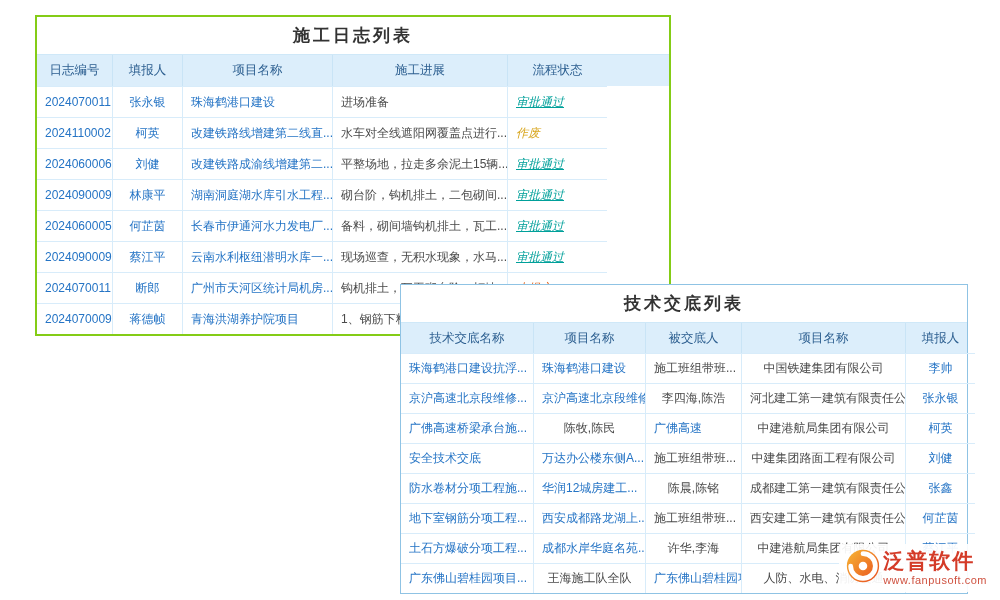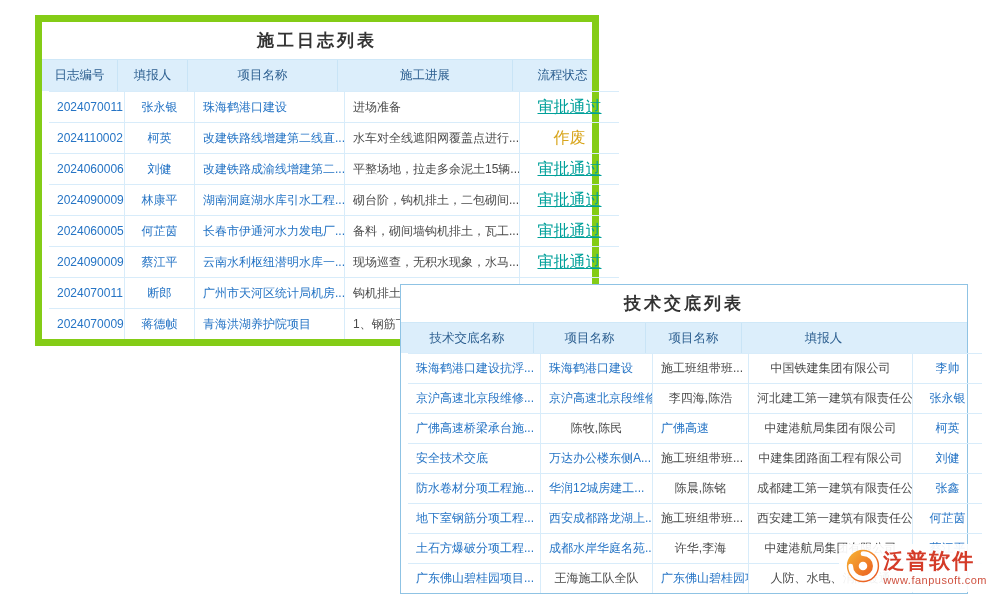--- a/index.html
+++ b/index.html
@@ -4,30 +4,30 @@
 <style>
   * { margin:0; padding:0; box-sizing:border-box; }
   html,body { width:1000px; height:600px; }
   body {
     position:relative;
     background:#ffffff;
     font-family:"Liberation Sans", sans-serif;
     overflow:hidden;
   }
   .panel { position:absolute; background:#ffffff; }
-  .panel-log  { left:35px;  top:15px;  width:564px; border:7px solid #84cc16; }
+  .panel-log  { left:35px;  top:15px;  width:636px; border:2px solid #84cc16; }
   .panel-disc { left:400px; top:284px; width:568px; border:1px solid #8fc3e4; }
   .panel-title {
     height:38px; line-height:38px; text-align:center;
     font-size:17px; font-weight:bold; color:#333333;
     letter-spacing:3px; background:#ffffff;
     border-bottom:1px solid #cfe8f8;
   }
   .thead { display:grid; background:#dceefb; }
-  .trow  { display:grid; background:#ffffff;margin-left:7px; }
+  .trow  { display:grid; background:#ffffff; }
   .panel-log  .thead, .panel-log  .trow { grid-template-columns:75px 70px 150px 175px 100px; }
   .panel-disc .thead, .panel-disc .trow { grid-template-columns:132px 112px 96px 164px 70px; }
   .th {
     height:31px; line-height:31px; text-align:center;
     font-size:12.5px; color:#2e6091;
     border-left:1px solid #c9e4f6;
     overflow:hidden; white-space:nowrap;
   }
   .panel-disc .th { height:30px; line-height:30px; }
   .th:first-child { border-left:none; }
@@ -35,21 +35,21 @@
     height:31px; line-height:30px; padding:0 8px;
     font-size:12px;
     border-left:1px solid #d8ecfa; border-top:1px solid #d8ecfa;
     overflow:hidden; white-space:nowrap;
   }
   .panel-disc .td { height:30px; line-height:29px; }
   .td:first-child { border-left:none; }
   .blue   { color:#2574c5; }
   .dark   { color:#4a4a4a; }
   .center { text-align:center; }
-  .status { text-align:center; font-size:16px; }
+  .status { text-align:left; font-size:12px;font-style:italic; }
   .st-approved    { color:#00a09a; text-decoration:underline; }
   .st-voided      { color:#d8a51c; }
   .st-unsubmitted { color:#e2641b; text-decoration:underline; }
   .watermark {
     position:absolute; right:8px; bottom:8px; z-index:30;
     display:flex; align-items:center; gap:1px;
     background:rgba(255,255,255,0.92); padding:3px 5px;
   }
   .wm-text { display:flex; flex-direction:column; align-items:flex-start; }
   .wm-brand {
@@ -135,20 +135,21 @@
     <div class="td status"></div>
   </div>
 </div>
 </div>
 
 <div class="panel panel-disc">
   <div class="panel-title">技术交底列表</div>
   <div class="thead">
     <div class="th">技术交底名称</div>
     <div class="th">项目名称</div>
+    <div class="th">被交底人</div>
     <div class="th">项目名称</div>
     <div class="th">填报人</div>
   </div>
   <div class="tbody">
   <div class="trow">
     <div class="td blue">珠海鹤港口建设抗浮...</div>
     <div class="td blue">珠海鹤港口建设</div>
     <div class="td dark center">施工班组带班...</div>
     <div class="td dark center">中国铁建集团有限公司</div>
     <div class="td blue center">李帅</div>

